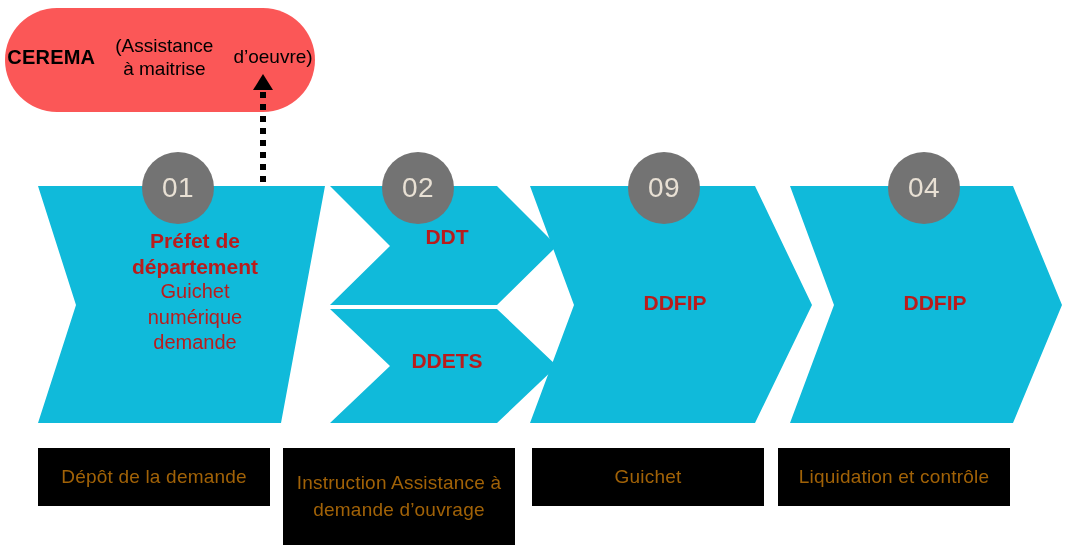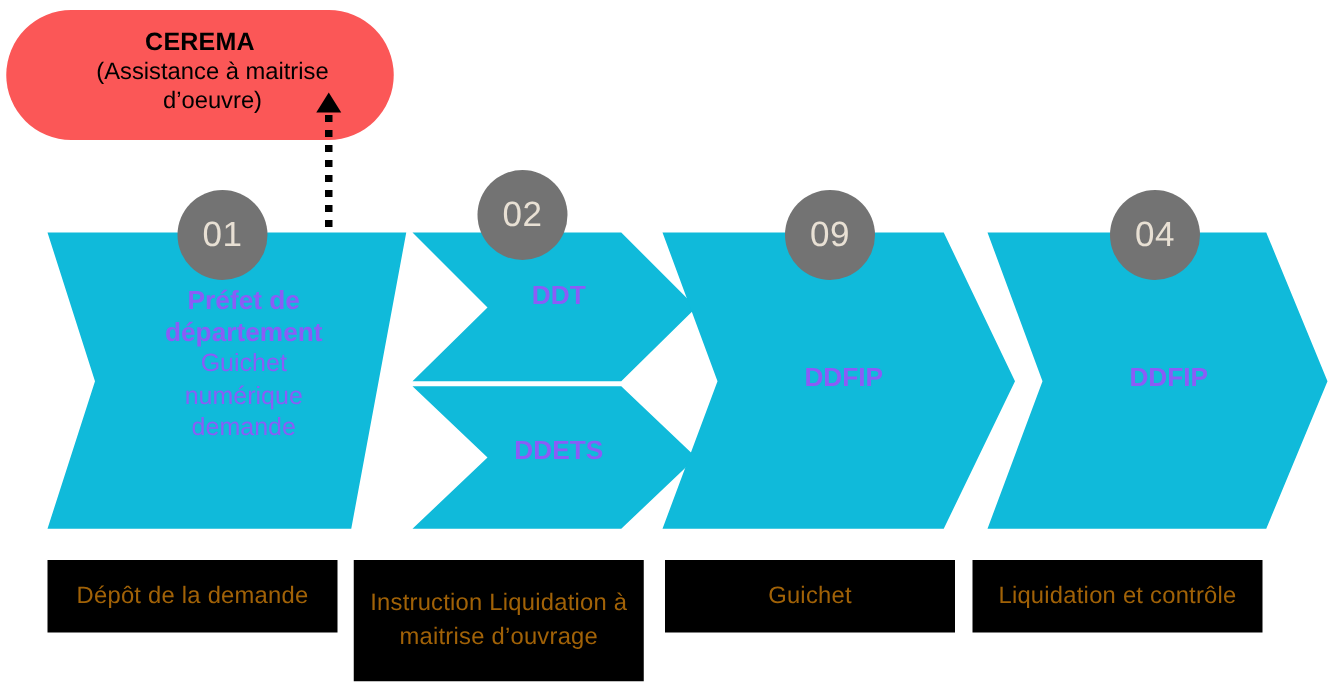--- a/index.html
+++ b/index.html
@@ -21,21 +21,21 @@
   
   .cerema-pill {
     position: absolute;
     left: 5px;
     top: 8px;
     width: 310px;
     height: 104px;
     background: #fb5757;
     border-radius: 52px;
     display: flex;
-    flex-direction: column;
+    flex-direction: row;
     align-items: center;
     justify-content: center;
     box-sizing: border-box;
     padding: 0 12px 6px 12px;
   }
   .cerema-title {
     font-size: 20px;
     font-weight: bold;
     color: #000000;
     line-height: 1.2;
@@ -87,21 +87,21 @@
     width: 1066px;
     height: 557px;
     pointer-events: none;
   }
   .band svg { display: block; }
 
   
   .chev-label {
     position: absolute;
     text-align: center;
-    color: #8b5cf6;
+    color: #b91c1c;
     pointer-events: auto;
   }
   .lbl-strong {
     font-size: 21px;
     font-weight: bold;
     line-height: 1.22;
   }
   .lbl-normal {
     font-size: 20px;
     font-weight: normal;
@@ -123,21 +123,21 @@
     background: #737373;
     color: #e8e0d4;
     display: flex;
     align-items: center;
     justify-content: center;
     font-size: 28px;
     font-weight: 400;
     letter-spacing: 0.5px;
   }
   #badge-01 { left: 142px; top: 152px; }
-  #badge-02 { left: 382px; top: 136px; }
+  #badge-02 { left: 382px; top: 152px; }
   #badge-03 { left: 628px; top: 152px; }
   #badge-04 { left: 888px; top: 152px; }
 
   
   .caption {
     position: absolute;
     background: #000000;
     color: #a16207;
     display: flex;
     align-items: center;
@@ -200,17 +200,17 @@
   <div class="chev-label lbl-strong" id="label-03">DDFIP</div>
 
   <div class="chev-label lbl-strong" id="label-04">DDFIP</div>
 
   <div class="badge" id="badge-01">01</div>
   <div class="badge" id="badge-02">02</div>
   <div class="badge" id="badge-03">09</div>
   <div class="badge" id="badge-04">04</div>
 
   <div class="caption" id="cap-01">Dépôt de la demande</div>
-  <div class="caption" id="cap-02">Instruction Liquidation à maitrise d’ouvrage</div>
+  <div class="caption" id="cap-02">Instruction Assistance à demande d’ouvrage</div>
   <div class="caption" id="cap-03">Guichet</div>
   <div class="caption" id="cap-04">Liquidation et contrôle</div>
 
 </div>
 
 </body></html>

